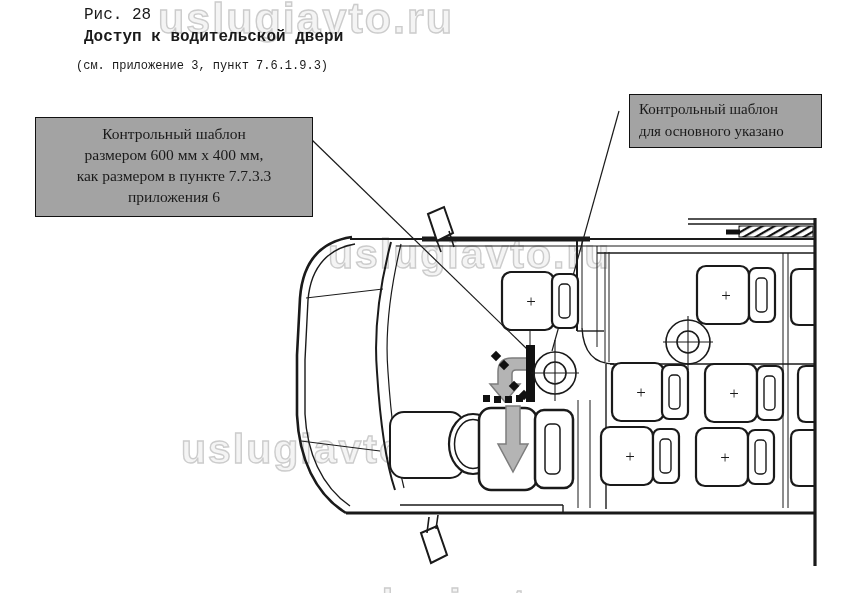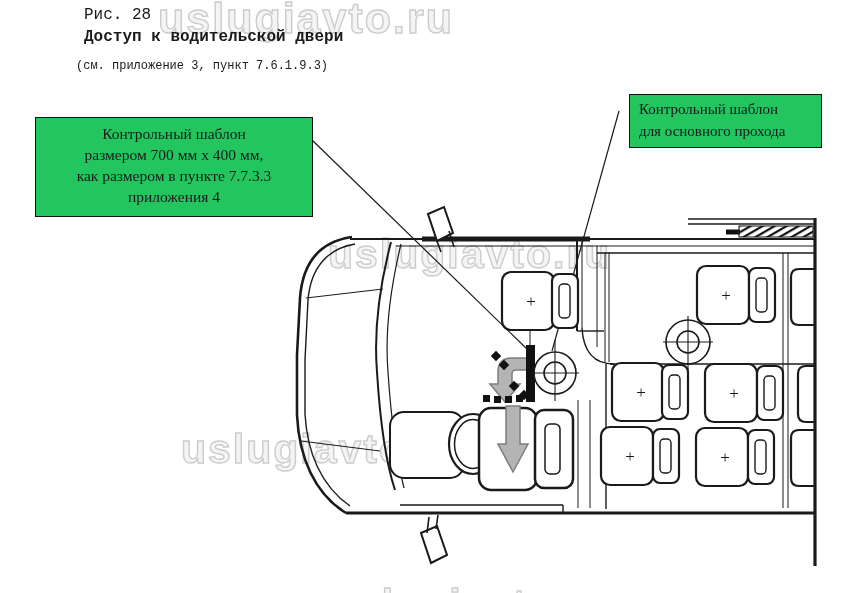--- a/index.html
+++ b/index.html
@@ -5,21 +5,21 @@
   html,body{margin:0;padding:0;background:#fff;}
   #page{position:relative;width:862px;height:593px;background:#fff;overflow:hidden;
         font-family:"Liberation Serif",serif;color:#1a1a1a;}
   .txt{position:absolute;white-space:nowrap;font-family:Liberation Mono, monospace;}
   .wm{position:absolute;font-family:"Liberation Sans",sans-serif;font-weight:bold;
       font-size:41px;letter-spacing:2px;color:#f4f4f4;-webkit-text-stroke:1.4px #cccccc;
       white-space:nowrap;z-index:1;}
   #fig-num{left:84px;top:6px;font-size:16px;z-index:3;}
   #fig-title{left:84px;top:28px;font-size:16px;font-weight:bold;z-index:3;}
   #fig-ref{left:76px;top:59px;font-size:12px;z-index:3;}
-  .callout{position:absolute;background:#22c55e;border:1.5px solid #111;z-index:3;
+  .callout{position:absolute;background:#a3a3a3;border:1.5px solid #111;z-index:3;
            font-size:15.5px;line-height:21px;}
   #left-box{left:35px;top:117px;width:276px;height:93px;text-align:center;padding-top:5px;}
   #right-box{left:629px;top:94px;width:182px;height:49px;padding:3px 0 0 9px;line-height:22px;font-size:15px;}
   svg{position:absolute;left:0;top:0;z-index:2;}
 </style>
 </head>
 <body>
 
 <div id="page">
 
@@ -27,27 +27,27 @@
   <div class="wm" style="left:328px;top:231px;">uslugiavto.ru</div>
   <div class="wm" style="left:181px;top:426px;">uslugiavto.ru</div>
   <div class="wm" style="left:330px;top:581px;">uslugiavto.ru</div>
 
   <div class="txt" id="fig-num">Рис. 28</div>
   <div class="txt" id="fig-title">Доступ к водительской двери</div>
   <div class="txt" id="fig-ref">(см. приложение 3, пункт 7.6.1.9.3)</div>
 
   <div class="callout" id="left-box">
     <div>Контрольный шаблон</div>
-    <div>размером 700 мм х 400 мм,</div>
+    <div>размером 600 мм х 400 мм,</div>
     <div>как размером в пункте 7.7.3.3</div>
-    <div>приложения 4</div>
+    <div>приложения 6</div>
   </div>
   <div class="callout" id="right-box">
     <div>Контрольный шаблон</div>
-    <div>для основного прохода</div>
+    <div>для основного указано</div>
   </div>
 
   <svg width="862" height="593" viewBox="0 0 862 593">
     <defs>
       <pattern id="hatch" patternUnits="userSpaceOnUse" width="6" height="6" patternTransform="rotate(60)">
         <rect width="6" height="6" fill="#fff"></rect>
         <line x1="1" y1="0" x2="1" y2="6" stroke="#111" stroke-width="2.4"></line>
       </pattern>
     </defs>
 

